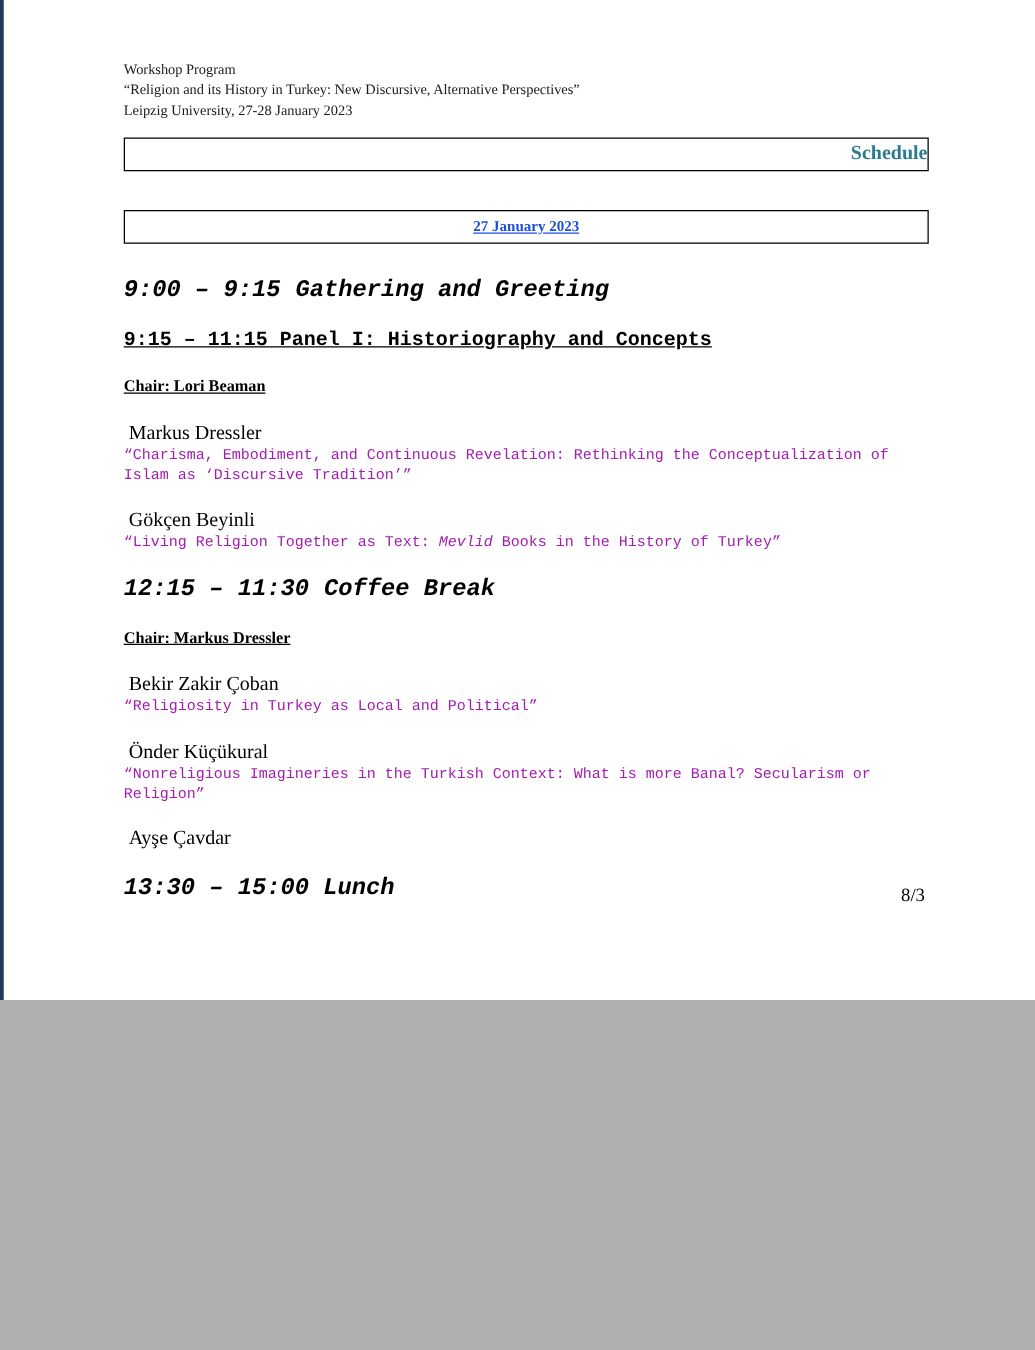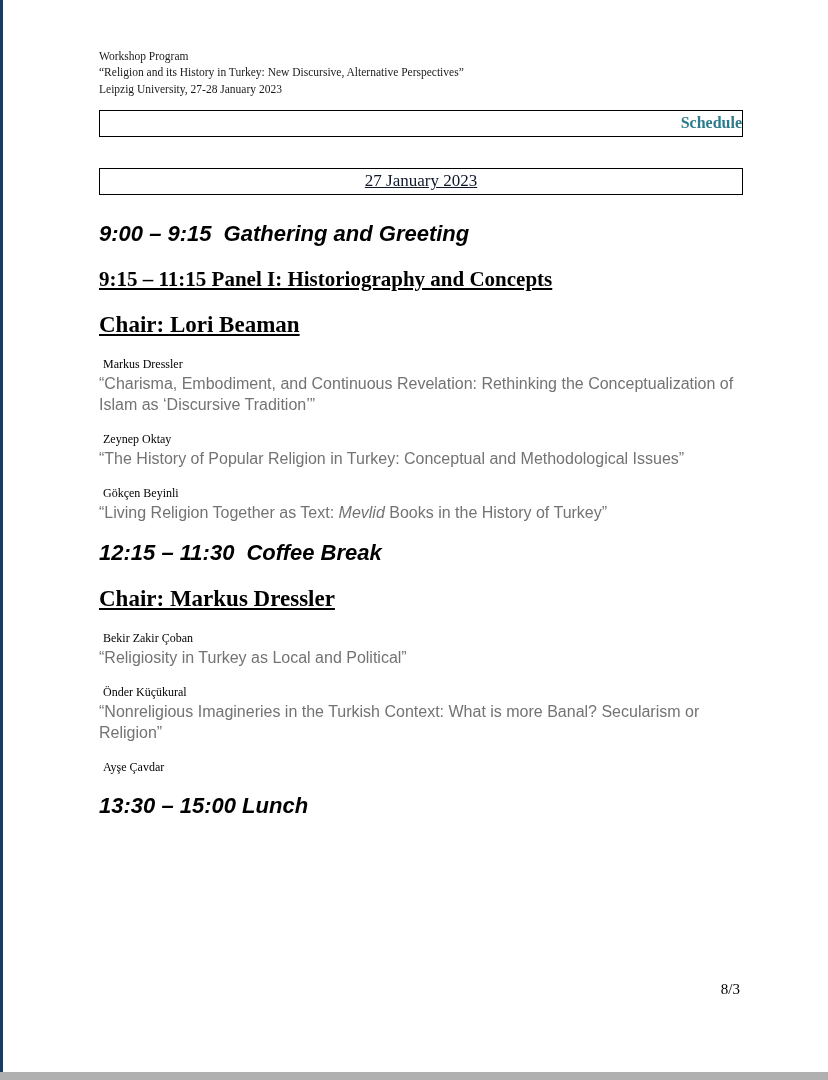--- a/index.html
+++ b/index.html
@@ -6,21 +6,21 @@
     margin: 0;
     padding: 0;
     background: #b0b0b0;
   }
   body {
     font-family: "Liberation Serif", serif;
   }
   .page {
     position: relative;
     width: 828px;
-    height: 1072px;
+    height: 800px;
     background: #ffffff;
     box-sizing: border-box;
     overflow: hidden;
     border-left: 3px solid #1b3a5c;
   }
   .content {
     position: absolute;
     left: 96px;
     top: 48px;
     width: 644px;
@@ -51,69 +51,69 @@
   .date-box {
     margin-top: 31px;
     border: 1px solid #000000;
     height: 25px;
     display: flex;
     align-items: center;
     justify-content: center;
   }
   .date-box .d {
     font-family: "Liberation Serif", serif;
-    font-weight: normal;
-    font-size: 17px;
-    color: #0f172a;
+    font-weight: bold;
+    font-size: 12px;
+    color: #1d4ed8;
     text-decoration: underline;
   }
   .body-area {
     margin-top: 26px;
   }
   .slot {
-    font-family: Liberation Sans, sans-serif;
+    font-family: Liberation Mono, monospace;
     font-weight: bold;
     font-style: italic;
-    font-size: 22px;
+    font-size: 19px;
     color: #000000;
     margin-bottom: 20px;
   }
   .slot .gap {
     display: inline-block;
     width: 12px;
   }
   .panel {
-    font-family: Liberation Serif, serif;
+    font-family: Liberation Mono, monospace;
     font-weight: bold;
-    font-size: 21px;
+    font-size: 16px;
     color: #000000;
     text-decoration: underline;
     margin-bottom: 20px;
   }
   .chair {
     font-family: "Liberation Serif", serif;
     font-weight: bold;
-    font-size: 23px;
+    font-size: 13px;
     color: #000000;
     text-decoration: underline;
     margin-bottom: 19px;
   }
   .entry {
     margin-bottom: 17px;
   }
   .entry .speaker {
     font-family: "Liberation Serif", serif;
-    font-size: 12px;
+    font-size: 16px;
     color: #000000;
     line-height: 1.32;
   }
   .entry .talk {
-    font-family: Liberation Sans, sans-serif;
-    font-size: 16px;
-    color: #737373;
+    font-family: Liberation Mono, monospace;
+    font-size: 12px;
+    color: #a21caf;
     line-height: 1.32;
   }
   .entry .talk i {
     font-style: italic;
   }
   .indent {
     padding-left: 4px;
   }
   .page-num {
     position: absolute;
@@ -146,24 +146,20 @@
 
     <div class="body-area">
         <div class="slot"><span>9:00 – 9:15</span><span class="gap"></span><span>Gathering and Greeting</span></div>
         <div class="panel">9:15 – 11:15   Panel I: Historiography and Concepts</div>
         <div class="chair">Chair: Lori Beaman</div>
         <div class="entry">
           <div class="speaker indent">Markus Dressler</div>
           <div class="talk"><span>“Charisma, Embodiment, and Continuous Revelation: Rethinking the Conceptualization of Islam as ‘Discursive Tradition’”</span></div>
         </div>
         <div class="entry">
-          <div class="speaker indent">Zeynep Oktay</div>
-          <div class="talk"><span>“The History of Popular Religion in Turkey: Conceptual and Methodological Issues”</span></div>
-        </div>
-        <div class="entry">
           <div class="speaker indent">Gökçen Beyinli</div>
           <div class="talk"><span>“Living Religion Together as Text: </span><i>Mevlid</i><span> Books in the History of Turkey”</span></div>
         </div>
         <div class="slot"><span>12:15 – 11:30</span><span class="gap"></span><span>Coffee Break</span></div>
         <div class="chair">Chair: Markus Dressler</div>
         <div class="entry">
           <div class="speaker indent">Bekir Zakir Çoban</div>
           <div class="talk"><span>“Religiosity in Turkey as Local and Political”</span></div>
         </div>
         <div class="entry">

